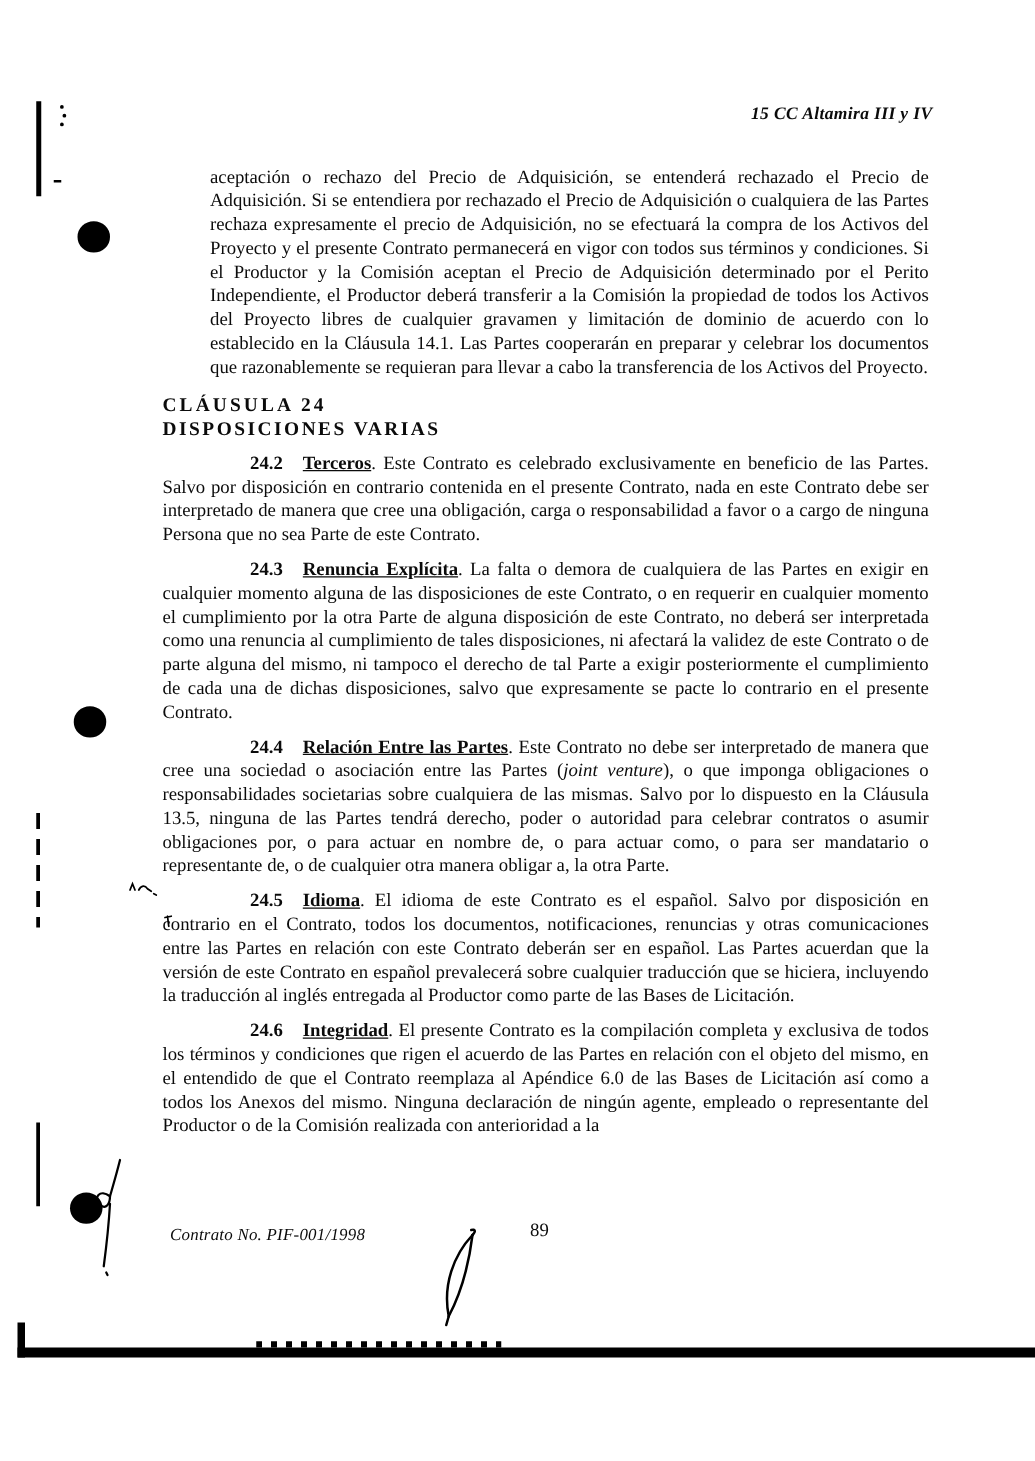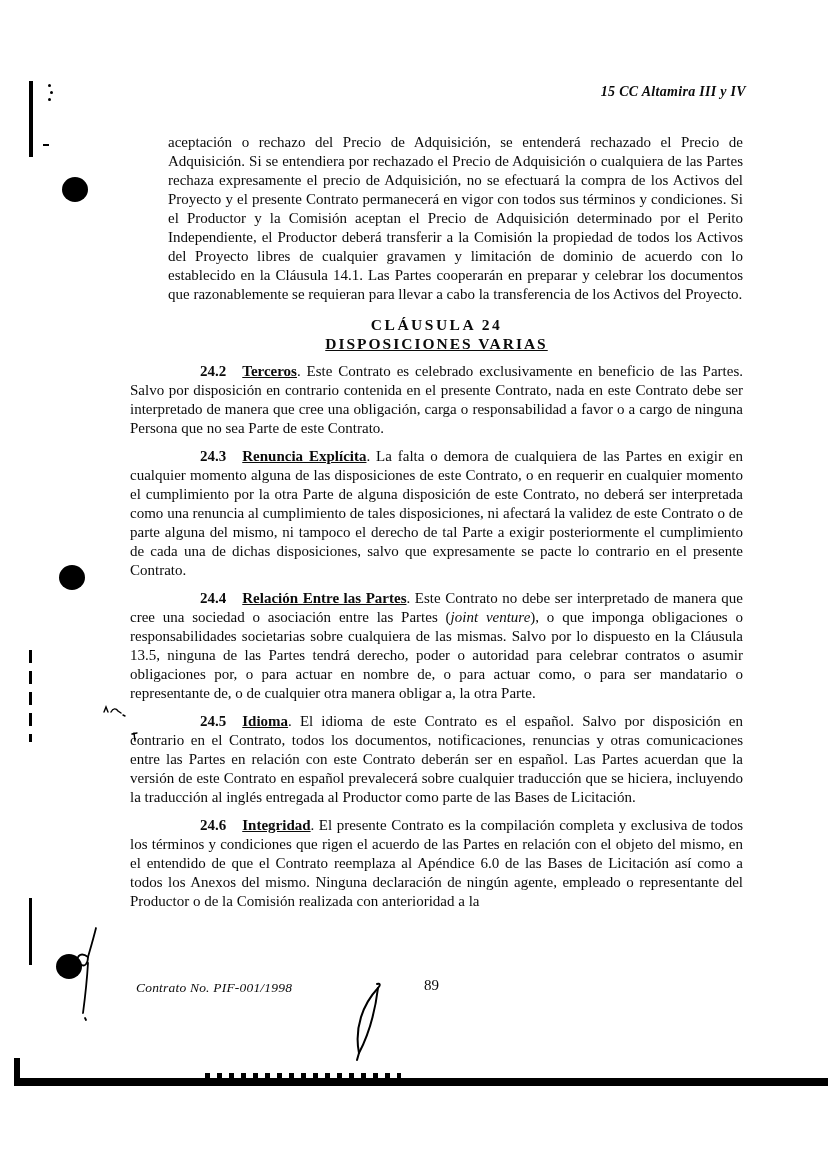--- a/index.html
+++ b/index.html
@@ -12,24 +12,24 @@
     position:absolute;top:84px;right:82px;
     font-size:14px;font-weight:bold;font-style:italic;
     letter-spacing:.3px;
   }
   .doc{
     position:absolute;left:130px;top:133px;width:613px;
     font-size:15px;line-height:19px;text-align:justify;
   }
   .opening{margin:0 0 0 38px;}
   .clause-heading{
-    text-align:center;font-weight:bold;font-size:15.5px;
+    font-weight:bold;font-size:15.5px;
     margin-top:11px;letter-spacing:2.5px;line-height:19px;
   }
-  .clause-heading .line2{text-decoration:underline;letter-spacing:2px;}
+  .clause-heading .line2{letter-spacing:2px;}
   .section{margin:9px 0 0 0;text-indent:70px;}
   .sec-num{font-weight:bold;}
   .sec-gap{display:inline-block;width:16px;}
   .sec-title{font-weight:bold;text-decoration:underline;}
   .it{font-style:italic;}
   .footer-contract{
     position:absolute;left:136px;top:980px;
     font-size:13.5px;font-style:italic;letter-spacing:.2px;
   }
   .footer-page{position:absolute;left:424px;top:977px;font-size:15px;text-align:center;}

